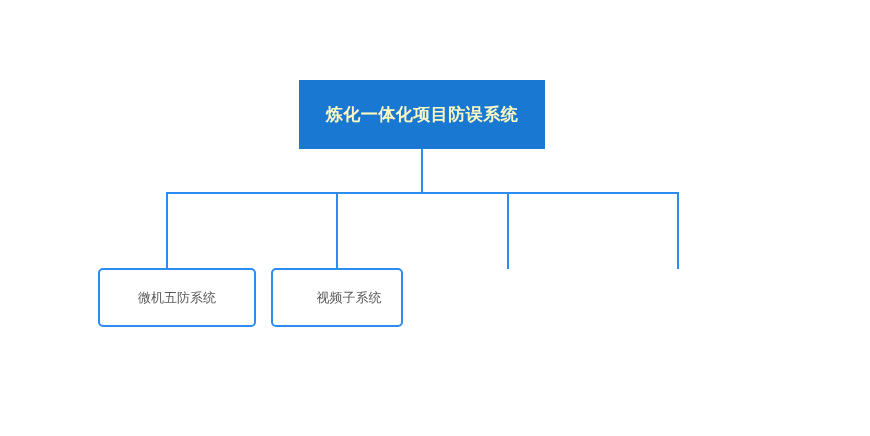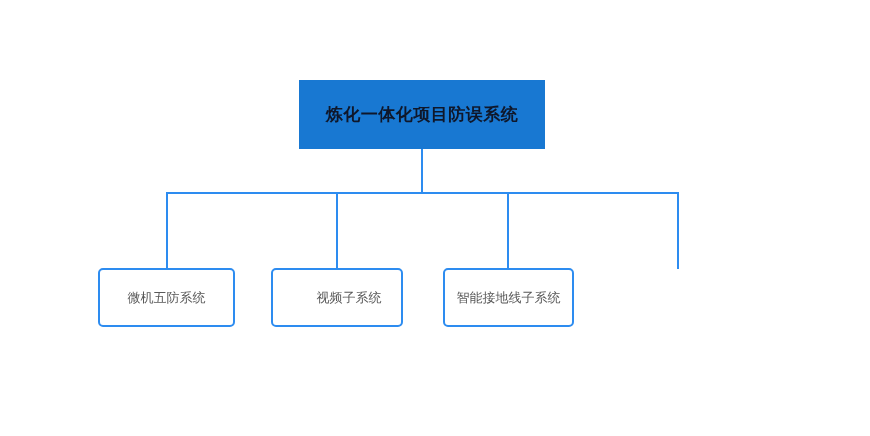--- a/index.html
+++ b/index.html
@@ -23,35 +23,35 @@
     box-sizing: border-box;
     text-align: center;
     white-space: nowrap;
   }
   .root-node {
     left: 299px;
     top: 80px;
     width: 246px;
     height: 69px;
     background: #1878d2;
-    color: #0f172a;
+    color: #fef9c3;
     font-size: 17px;
     font-weight: bold;
     letter-spacing: 0.5px;
   }
   .child-node {
     top: 268px;
     height: 59px;
     background: #ffffff;
     border: 2px solid #2d8cf0;
     border-radius: 5px;
     color: #595959;
     font-size: 13px;
   }
-  .child-1 { left: 98px;  width: 137px; }
+  .child-1 { left: 98px;  width: 158px; }
   .child-2 { left: 271px; width: 132px; padding-left: 24px; }
   .child-3 { left: 443px; width: 131px; }
   .child-4 { left: 613px; width: 129px; }
   .line {
     position: absolute;
     background: #2d8cf0;
   }
   .stem {
     left: 421px;
     top: 149px;
@@ -91,18 +91,15 @@
   <div class="line vline vline-4"></div>
 
   <div class="node child-node child-1">
     <span>微机五防系统</span>
   </div>
 
   <div class="node child-node child-2">
     <span>视频子系统</span>
   </div>
 
-  <div class="node child-node child-3">
-    <span>智能接地线子系统</span>
-  </div>
 
 
 </div>
 
 </body></html>

